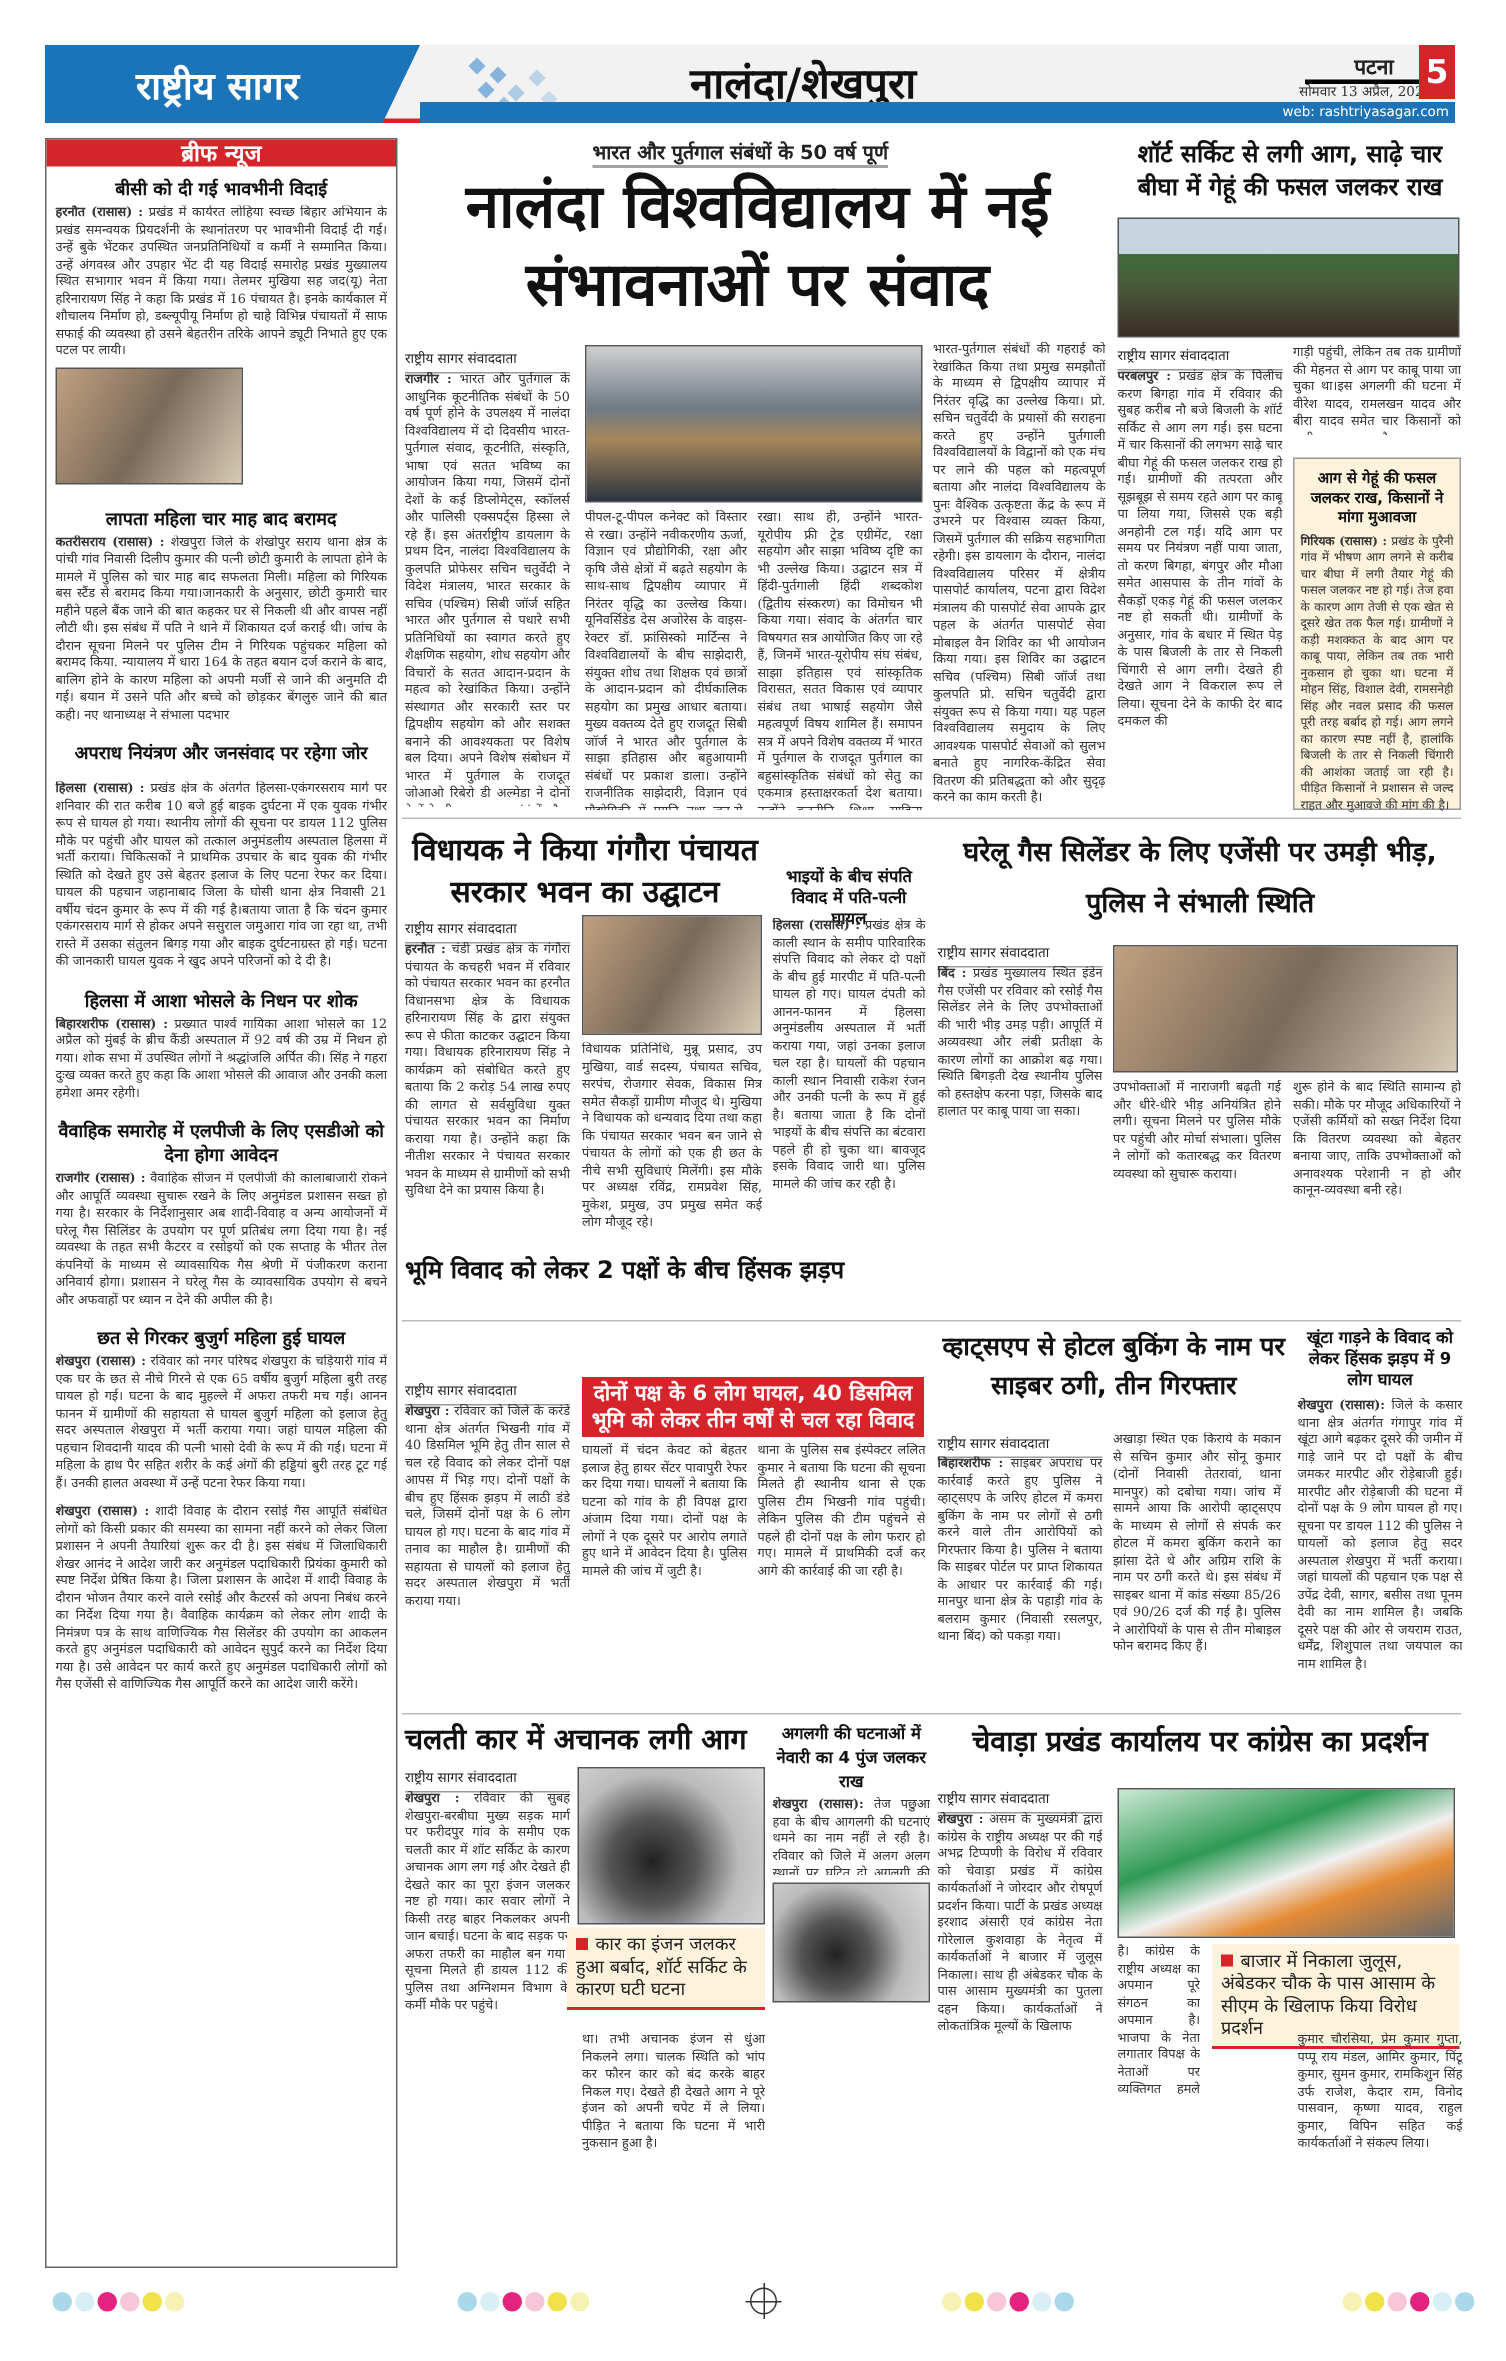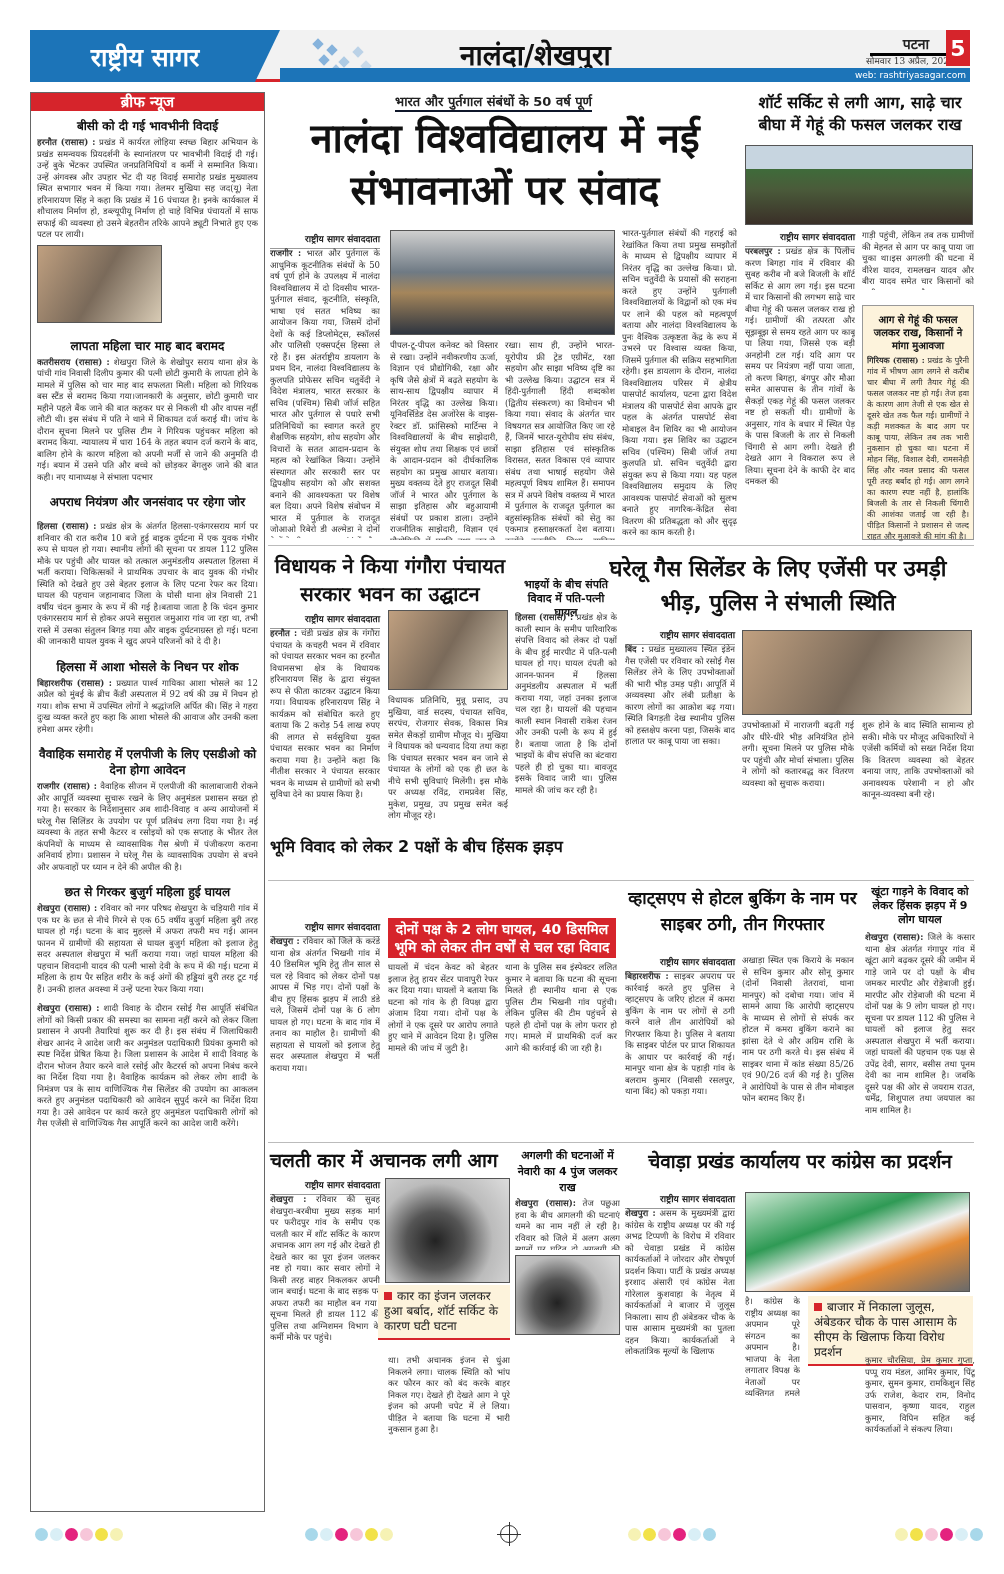--- a/index.html
+++ b/index.html
@@ -19,22 +19,22 @@
 .brief .story{padding:4px 6px}
 .h-brief{font-weight:bold;text-align:center;font-size:12px;line-height:16px;margin:3px 0;color:#111;font-family:"DejaVu Sans",sans-serif}
 .dateline{font-weight:bold}
 .photo{background:linear-gradient(135deg,#7d6a5a,#b9a48e 40%,#4e5d6c);border:1px solid #555}
 .photo.green{background:linear-gradient(180deg,#c7d5e0 0%,#c7d5e0 30%,#3f6b3a 30%,#4a5b3a 55%,#3a2f28 100%)}
 .photo.meeting{background:linear-gradient(180deg,#cfcfcf 0%,#6f7a84 40%,#a5865b 60%,#2e3540 100%)}
 .photo.car{background:radial-gradient(circle at 40% 60%,#222 0%,#555 30%,#bbb 60%,#ddd 100%)}
 .photo.crowd{background:linear-gradient(120deg,#c0a080,#7a6a5a 50%,#d8cbb5)}
 .photo.rally{background:linear-gradient(160deg,#cde8d4 0%,#2f9a55 35%,#f1f1f1 55%,#e58c36 70%,#6a6a6a 100%)}
 .headline{position:absolute;font-weight:bold;color:#111;font-family:"DejaVu Sans",sans-serif;text-align:center}
-.kicker{position:absolute;font-weight:bold;font-size:13px;border-bottom:2px solid #0f172a;font-family:"DejaVu Sans",sans-serif}
-.byline{font-weight:bold;font-size:9px;text-align:right;border-bottom:1px solid #999;padding-bottom:3px;margin-bottom:15px}
+.kicker{position:absolute;font-weight:bold;font-size:13px;border-bottom:2px solid #a3a3a3;font-family:"DejaVu Sans",sans-serif}
+.byline{font-weight:normal;font-size:9px;text-align:left;border-bottom:1px solid #999;padding-bottom:3px;margin-bottom:15px}
 .text{position:absolute;font-size:8.5px;line-height:11.5px;text-align:justify;color:#333;overflow:hidden}
 .boxed{position:absolute;background:#fdf3dc;border:1px solid #999;padding:4px}
 .redbanner{position:absolute;background:#d6242b;color:#fff;font-weight:bold;text-align:center;font-size:14px;line-height:18px;font-family:"DejaVu Sans",sans-serif;padding:2px}
 .callout{position:absolute;background:#fdf3dc;font-size:12px;line-height:15px;padding:4px 6px;font-family:"DejaVu Sans",sans-serif;border-bottom:2px solid #d6242b}
 .callout .sq{display:inline-block;width:8px;height:8px;background:#d6242b;margin-right:5px}
 .reg{position:absolute;top:1528px;display:flex;gap:2px}
 .reg span{width:13px;height:13px;border-radius:50%}
 .crosshair{position:absolute;left:500px;top:1525px;width:18px;height:18px;border:1px solid #333;border-radius:50%}
 .crosshair:before{content:"";position:absolute;left:8px;top:-4px;width:1px;height:24px;background:#333}
 .crosshair:after{content:"";position:absolute;top:8px;left:-4px;height:1px;width:24px;background:#333}
@@ -116,29 +116,29 @@
 
 <div class="headline" style="left:270px;top:552px;width:240px;font-size:20px;line-height:28px">विधायक ने किया गंगौरा पंचायत सरकार भवन का उद्घाटन</div>
 <div class="byline" style="position:absolute;left:270px;top:612px;width:110px">राष्ट्रीय सागर संवाददाता</div>
 <div class="text" style="left:270px;top:628px;width:110px;height:248px"><span class="dateline">हरनौत :</span> <span>चंडी प्रखंड क्षेत्र के गंगौरा पंचायत के कचहरी भवन में रविवार को पंचायत सरकार भवन का हरनौत विधानसभा क्षेत्र के विधायक हरिनारायण सिंह के द्वारा संयुक्त रूप से फीता काटकर उद्घाटन किया गया। विधायक हरिनारायण सिंह ने कार्यक्रम को संबोधित करते हुए बताया कि 2 करोड़ 54 लाख रुपए की लागत से सर्वसुविधा युक्त पंचायत सरकार भवन का निर्माण कराया गया है। उन्होंने कहा कि नीतीश सरकार ने पंचायत सरकार भवन के माध्यम से ग्रामीणों को सभी सुविधा देने का प्रयास किया है।</span></div>
 <div class="photo crowd" style="position:absolute;left:388px;top:610px;width:120px;height:80px"></div>
 <div class="text" style="left:388px;top:695px;width:120px;height:180px">विधायक प्रतिनिधि, मुन्नू प्रसाद, उप मुखिया, वार्ड सदस्य, पंचायत सचिव, सरपंच, रोजगार सेवक, विकास मित्र समेत सैकड़ों ग्रामीण मौजूद थे। मुखिया ने विधायक को धन्यवाद दिया तथा कहा कि पंचायत सरकार भवन बन जाने से पंचायत के लोगों को एक ही छत के नीचे सभी सुविधाएं मिलेंगी। इस मौके पर अध्यक्ष रविंद्र, रामप्रवेश सिंह, मुकेश, प्रमुख, उप प्रमुख समेत कई लोग मौजूद रहे।</div>
 
 <div class="headline" style="left:515px;top:578px;width:102px;font-size:11px;line-height:14px">भाइयों के बीच संपति विवाद में पति-पत्नी घायल</div>
 <div class="text" style="left:515px;top:612px;width:102px;height:262px"><span class="dateline">हिलसा (रासास) :</span> <span>प्रखंड क्षेत्र के काली स्थान के समीप पारिवारिक संपत्ति विवाद को लेकर दो पक्षों के बीच हुई मारपीट में पति-पत्नी घायल हो गए। घायल दंपती को आनन-फानन में हिलसा अनुमंडलीय अस्पताल में भर्ती कराया गया, जहां उनका इलाज चल रहा है। घायलों की पहचान काली स्थान निवासी राकेश रंजन और उनकी पत्नी के रूप में हुई है। बताया जाता है कि दोनों भाइयों के बीच संपत्ति का बंटवारा पहले ही हो चुका था। बावजूद इसके विवाद जारी था। पुलिस मामले की जांच कर रही है।</span></div>
 
-<div class="headline" style="left:603px;top:552px;width:350px;font-size:22px;line-height:34px">घरेलू गैस सिलेंडर के लिए एजेंसी पर उमड़ी भीड़, पुलिस ने संभाली स्थिति</div>
+<div class="headline" style="left:625px;top:552px;width:350px;font-size:18px;line-height:34px">घरेलू गैस सिलेंडर के लिए एजेंसी पर उमड़ी भीड़, पुलिस ने संभाली स्थिति</div>
 <div class="byline" style="position:absolute;left:625px;top:628px;width:110px">राष्ट्रीय सागर संवाददाता</div>
 <div class="text" style="left:625px;top:644px;width:110px;height:232px"><span class="dateline">बिंद :</span> <span>प्रखंड मुख्यालय स्थित इंडेन गैस एजेंसी पर रविवार को रसोई गैस सिलेंडर लेने के लिए उपभोक्ताओं की भारी भीड़ उमड़ पड़ी। आपूर्ति में अव्यवस्था और लंबी प्रतीक्षा के कारण लोगों का आक्रोश बढ़ गया। स्थिति बिगड़ती देख स्थानीय पुलिस को हस्तक्षेप करना पड़ा, जिसके बाद हालात पर काबू पाया जा सका।</span></div>
 <div class="photo crowd" style="position:absolute;left:742px;top:630px;width:230px;height:85px"></div>
 <div class="text" style="left:742px;top:720px;width:112px;height:155px">उपभोक्ताओं में नाराजगी बढ़ती गई और धीरे-धीरे भीड़ अनियंत्रित होने लगी। सूचना मिलने पर पुलिस मौके पर पहुंची और मोर्चा संभाला। पुलिस ने लोगों को कतारबद्ध कर वितरण व्यवस्था को सुचारू कराया।</div>
 <div class="text" style="left:862px;top:720px;width:112px;height:155px">शुरू होने के बाद स्थिति सामान्य हो सकी। मौके पर मौजूद अधिकारियों ने एजेंसी कर्मियों को सख्त निर्देश दिया कि वितरण व्यवस्था को बेहतर बनाया जाए, ताकि उपभोक्ताओं को अनावश्यक परेशानी न हो और कानून-व्यवस्था बनी रहे।</div>
 
 <div class="headline" style="left:270px;top:835px;width:350px;font-size:16px;line-height:24px;text-align:left">भूमि विवाद को लेकर 2 पक्षों के बीच हिंसक झड़प</div>
-<div class="redbanner" style="left:388px;top:918px;width:228px">दोनों पक्ष के 2 लोग घायल, 40 डिसमिल भूमि को लेकर तीन वर्षों से चल रहा विवाद</div>
+<div class="redbanner" style="left:388px;top:918px;width:228px">दोनों पक्ष के 6 लोग घायल, 40 डिसमिल भूमि को लेकर तीन वर्षों से चल रहा विवाद</div>
 <div class="byline" style="position:absolute;left:270px;top:920px;width:110px">राष्ट्रीय सागर संवाददाता</div>
 <div class="text" style="left:270px;top:936px;width:110px;height:200px"><span class="dateline">शेखपुरा :</span> <span>रविवार को जिले के करंडे थाना क्षेत्र अंतर्गत भिखनी गांव में 40 डिसमिल भूमि हेतु तीन साल से चल रहे विवाद को लेकर दोनों पक्ष आपस में भिड़ गए। दोनों पक्षों के बीच हुए हिंसक झड़प में लाठी डंडे चले, जिसमें दोनों पक्ष के 6 लोग घायल हो गए। घटना के बाद गांव में तनाव का माहौल है। ग्रामीणों की सहायता से घायलों को इलाज हेतु सदर अस्पताल शेखपुरा में भर्ती कराया गया।</span></div>
 <div class="text" style="left:388px;top:962px;width:110px;height:175px">घायलों में चंदन केवट को बेहतर इलाज हेतु हायर सेंटर पावापुरी रेफर कर दिया गया। घायलों ने बताया कि घटना को गांव के ही विपक्ष द्वारा अंजाम दिया गया। दोनों पक्ष के लोगों ने एक दूसरे पर आरोप लगाते हुए थाने में आवेदन दिया है। पुलिस मामले की जांच में जुटी है।</div>
 <div class="text" style="left:505px;top:962px;width:112px;height:175px">थाना के पुलिस सब इंस्पेक्टर ललित कुमार ने बताया कि घटना की सूचना मिलते ही स्थानीय थाना से एक पुलिस टीम भिखनी गांव पहुंची। लेकिन पुलिस की टीम पहुंचने से पहले ही दोनों पक्ष के लोग फरार हो गए। मामले में प्राथमिकी दर्ज कर आगे की कार्रवाई की जा रही है।</div>
 
 <div class="headline" style="left:625px;top:885px;width:235px;font-size:17px;line-height:26px">व्हाट्सएप से होटल बुकिंग के नाम पर साइबर ठगी, तीन गिरफ्तार</div>
 <div class="byline" style="position:absolute;left:625px;top:955px;width:110px">राष्ट्रीय सागर संवाददाता</div>
 <div class="text" style="left:625px;top:971px;width:110px;height:165px"><span class="dateline">बिहारशरीफ :</span> <span>साइबर अपराध पर कार्रवाई करते हुए पुलिस ने व्हाट्सएप के जरिए होटल में कमरा बुकिंग के नाम पर लोगों से ठगी करने वाले तीन आरोपियों को गिरफ्तार किया है। पुलिस ने बताया कि साइबर पोर्टल पर प्राप्त शिकायत के आधार पर कार्रवाई की गई। मानपुर थाना क्षेत्र के पहाड़ी गांव के बलराम कुमार (निवासी रसलपुर, थाना बिंद) को पकड़ा गया।</span></div>
 <div class="text" style="left:742px;top:955px;width:112px;height:180px">अखाड़ा स्थित एक किराये के मकान से सचिन कुमार और सोनू कुमार (दोनों निवासी तेतरावां, थाना मानपुर) को दबोचा गया। जांच में सामने आया कि आरोपी व्हाट्सएप के माध्यम से लोगों से संपर्क कर होटल में कमरा बुकिंग कराने का झांसा देते थे और अग्रिम राशि के नाम पर ठगी करते थे। इस संबंध में साइबर थाना में कांड संख्या 85/26 एवं 90/26 दर्ज की गई है। पुलिस ने आरोपियों के पास से तीन मोबाइल फोन बरामद किए हैं।</div>
 

